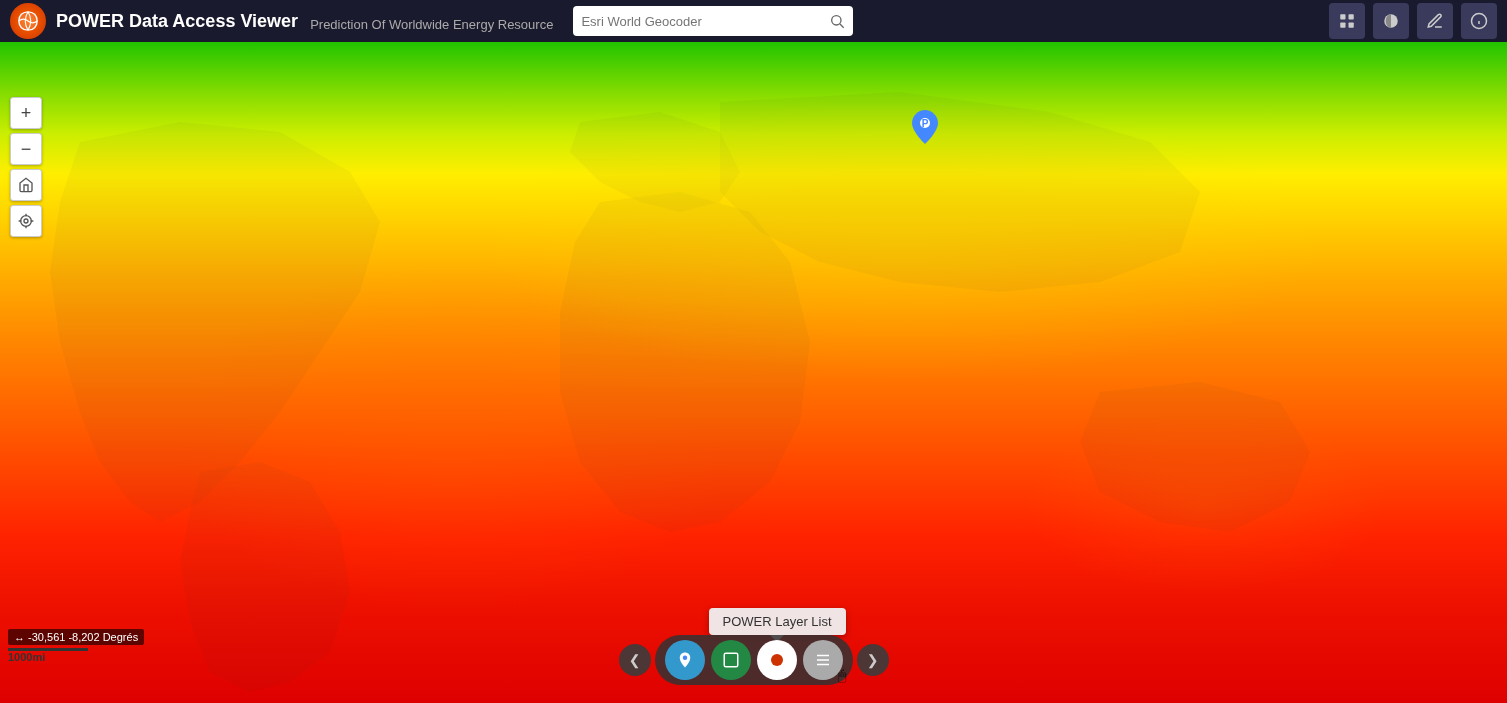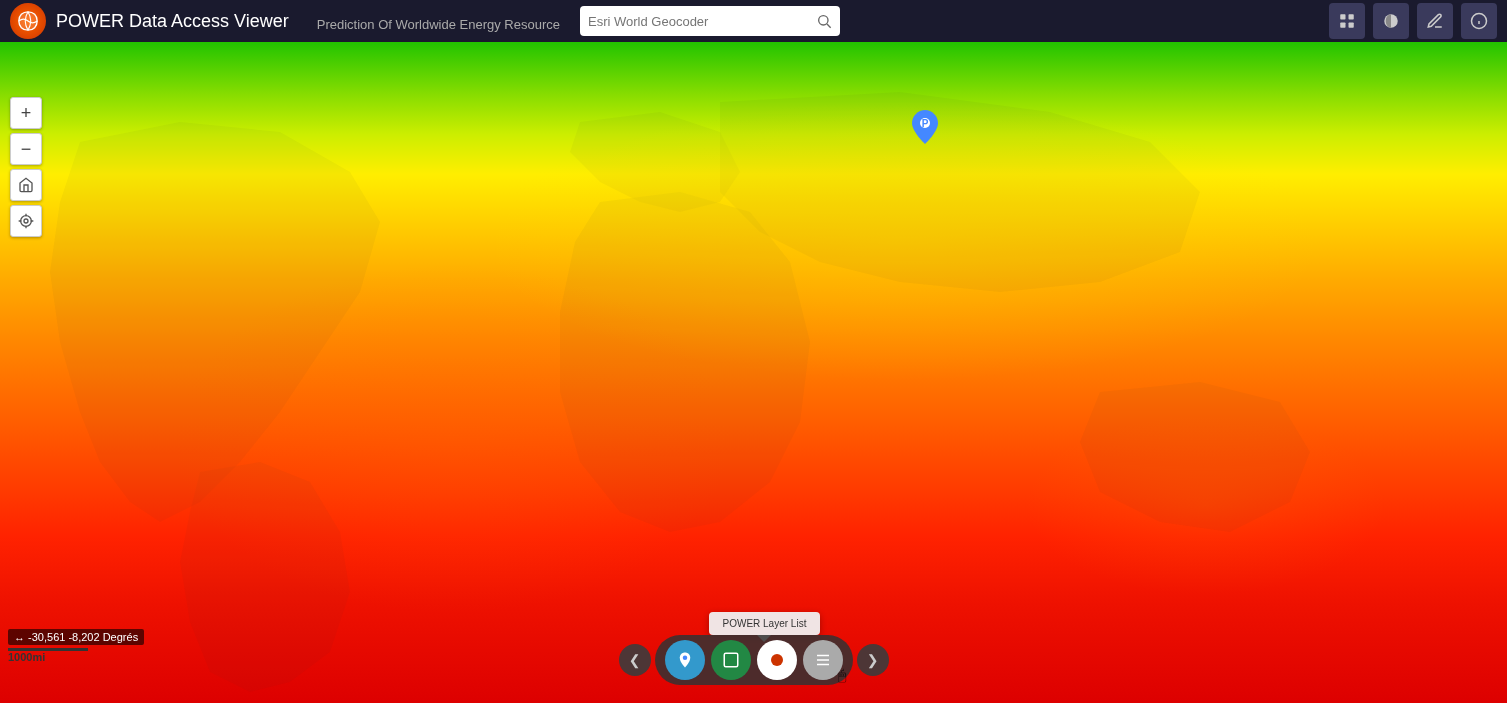--- a/index.html
+++ b/index.html
@@ -21,38 +21,38 @@
       background: radial-gradient(circle, #ff6600, #cc3300);
       border-radius: 50%;
       display: flex; align-items: center; justify-content: center;
       margin-right: 10px;
       flex-shrink: 0;
     }
     #header-logo svg { width: 22px; height: 22px; }
     #header-title {
       color: #fff;
       font-size: 18px;
-      font-weight: normal;
+      font-weight: bold;
       white-space: nowrap;
-      margin-right: 28px;
+      margin-right: 12px;
     }
     #header-subtitle {
       color: #aaa;
       font-size: 13px;
       white-space: nowrap;
       margin-right: 20px;
       margin-top: 7px;
     }
     #search-container {
       display: flex;
       align-items: center;
       background: #fff;
       border-radius: 4px;
       padding: 2px 8px;
-      width: 260px;
+      width: 280px;
       height: 30px;
     }
     #search-input {
       border: none;
       outline: none;
       font-size: 13px;
       flex: 1;
       color: #333;
     }
     #search-btn {
@@ -222,21 +222,21 @@
       font-size: 14px;
       border: none;
     }
 
     
     #layer-tooltip {
       position: absolute;
       bottom: 68px;
       background: rgba(240,240,240,0.95);
       color: #333;
-      font-size: 10px;
+      font-size: 13px;
       padding: 6px 14px;
       border-radius: 4px;
       white-space: nowrap;
       box-shadow: 0 2px 6px rgba(0,0,0,0.3);
     }
     #layer-tooltip::after {
       content: '';
       position: absolute;
       bottom: -7px;
       left: 50%;

